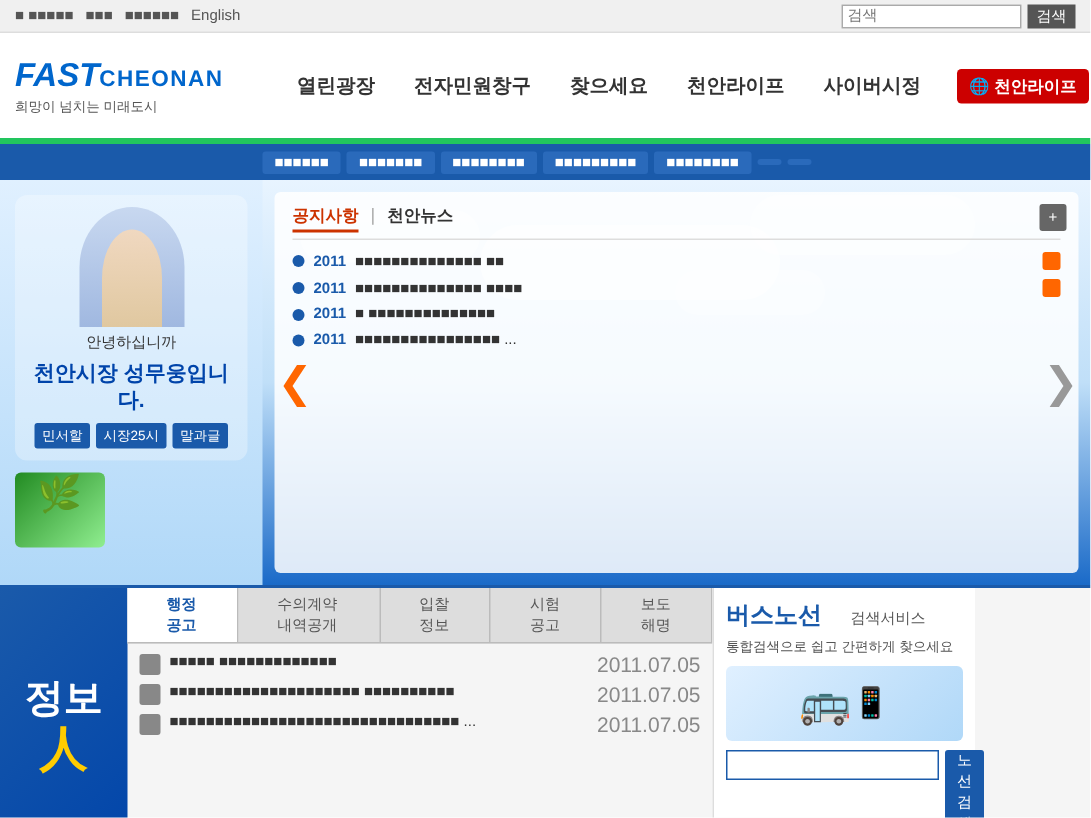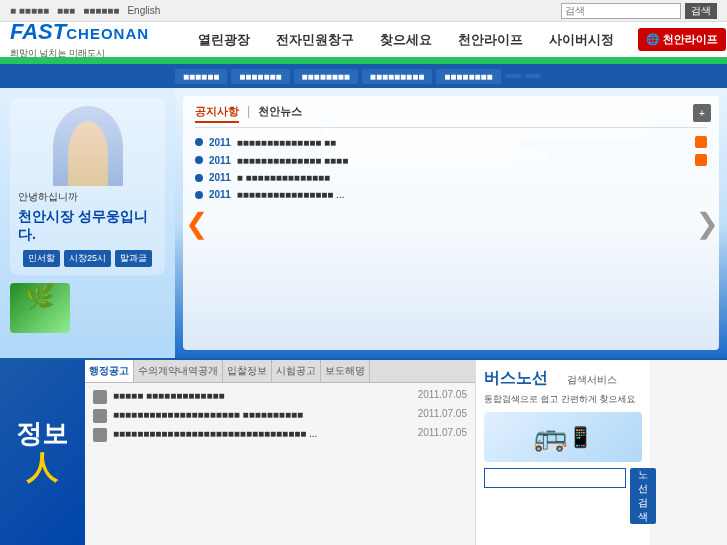--- a/index.html
+++ b/index.html
@@ -6,41 +6,41 @@
     body { width: 727px; height: 545px; overflow: hidden; font-family: Arial, sans-serif; background: #fff; font-size: 12px; }
 
     
     .top-bar { background: #f0f0f0; height: 22px; display: flex; align-items: center; justify-content: space-between; padding: 0 10px; border-bottom: 1px solid #ddd; }
     .top-bar-links { display: flex; gap: 8px; font-size: 10px; color: #555; }
     .top-bar-right { display: flex; align-items: center; gap: 4px; }
     .top-bar-right input { width: 120px; height: 16px; border: 1px solid #aaa; font-size: 10px; padding: 0 3px; }
     .top-bar-right button { height: 16px; background: #555; color: #fff; border: none; font-size: 10px; padding: 0 6px; cursor: pointer; }
 
     
-    .header { background: #fff; height: 42px; display: flex; align-items: center; border-bottom: 7px solid #22c55e; }
+    .header { background: #fff; height: 74px; display: flex; align-items: center; border-bottom: 4px solid #22c55e; }
     .logo-area { width: 175px; display: flex; flex-direction: column; align-items: flex-start; padding-left: 10px; }
     .logo-text { display: flex; align-items: baseline; }
     .logo-fast { color: #0066cc; font-size: 22px; font-weight: bold; font-style: italic; }
     .logo-cheonan { color: #0066cc; font-size: 15px; font-weight: bold; letter-spacing: 1px; }
     .logo-sub { color: #555; font-size: 9px; margin-top: 2px; }
     .nav-area { flex: 1; display: flex; align-items: center; justify-content: space-around; padding: 0 10px; font-family: Liberation Serif, serif; }
     .nav-item { font-size: 13px; font-weight: bold; color: #333; cursor: pointer; padding: 0 8px; }
     .header-right { width: 90px; display: flex; align-items: center; justify-content: center; }
     .culture-btn { background: #cc0000; color: #fff; font-size: 11px; font-weight: bold; padding: 4px 8px; border-radius: 3px; cursor: pointer; display: flex; align-items: center; gap: 3px; }
 
     
     .sub-nav { background: #1a5aaa; height: 24px; display: flex; align-items: center; padding-left: 175px; gap: 4px; }
     .sub-nav-item { background: #2a6abb; color: #fff; font-size: 10px; padding: 2px 8px; border-radius: 2px; cursor: pointer; }
 
     
     .main-content { display: flex; height: 270px; position: relative; background: linear-gradient(180deg, #e8f4ff 0%, #c0dff8 50%, #1a6ac8 100%); overflow: hidden; }
 
     
     .left-panel { width: 175px; background: linear-gradient(180deg, #e0f0ff 0%, #b0d8f8 100%); padding: 10px; position: relative; z-index: 2; }
-    .mayor-section { background: rgba(255,255,255,0.3); border-radius: 8px; padding: 8px; text-align: left; }
+    .mayor-section { background: rgba(255,255,255,0.3); border-radius: 8px; padding: 8px; text-align: center; }
     .mayor-greeting { color: #333; font-size: 10px; line-height: 1.4; }
     .mayor-name { color: #0044aa; font-size: 14px; font-weight: bold; margin: 4px 0; }
     .petition-btn { background: #e86820; color: #fff; font-size: 10px; padding: 3px 10px; border-radius: 3px; cursor: pointer; display: inline-flex; align-items: center; gap: 3px; margin-top: 4px; }
     .mayor-links { display: flex; gap: 4px; margin-top: 6px; justify-content: center; }
     .mayor-link-item { background: #1a5aaa; color: #fff; font-size: 9px; padding: 2px 5px; border-radius: 2px; cursor: pointer; }
     .plant-img { margin-top: 8px; width: 60px; height: 50px; background: linear-gradient(135deg, #228b22, #90ee90); border-radius: 4px; }
 
     
     .news-panel { flex: 1; padding: 8px 12px; background: rgba(255,255,255,0.85); margin: 8px; border-radius: 4px; position: relative; z-index: 2; }
     .news-tabs { display: flex; gap: 8px; margin-bottom: 8px; border-bottom: 1px solid #ddd; padding-bottom: 4px; text-align: right; }
@@ -61,27 +61,27 @@
 
     
     .bottom-section { height: 191px; display: flex; background: #f5f5f5; border-top: 2px solid #1a5aaa; }
 
     
     .info-left { width: 85px; background: linear-gradient(135deg, #1a5aaa 0%, #0044aa 100%); display: flex; flex-direction: column; align-items: center; justify-content: center; }
 
     
     .info-tabs-panel { flex: 1; max-width: 390px; display: flex; flex-direction: column; }
     .info-tabs { display: flex; background: #ddd; border-bottom: 1px solid #bbb; }
-    .info-tab { font-size: 10px; padding: 4px 4px; cursor: pointer; border-right: 1px solid #bbb; color: #555; }
+    .info-tab { font-size: 10px; padding: 4px 26px; cursor: pointer; border-right: 1px solid #bbb; color: #555; }
     .info-tab.active { background: #fff; color: #1a5aaa; font-weight: bold; }
     .info-items { padding: 6px 8px; flex: 1; }
     .info-item { display: flex; align-items: flex-start; margin-bottom: 4px; gap: 6px; }
     .info-item-icon { width: 14px; height: 14px; background: #888; border-radius: 2px; flex-shrink: 0; margin-top: 1px; }
     .info-item-text { font-size: 10px; color: #333; flex: 1; line-height: 1.4; }
-    .info-item-date { font-size: 10px; color: #888; white-space: nowrap; margin-left: 40px; }
+    .info-item-date { font-size: 14px; color: #888; white-space: nowrap; margin-left: 40px; }
 
     
     .bus-search { width: 175px; background: #fff; border-left: 1px solid #ddd; padding: 8px; display: flex; flex-direction: column; }
     .bus-title-row { display: flex; align-items: baseline; gap: 4px; margin-bottom: 4px; }
     .bus-title { font-size: 16px; font-weight: bold; color: #1a5aaa; }
     .bus-subtitle { font-size: 10px; color: #555; margin-left: 15px; }
     .bus-desc { font-size: 9px; color: #555; margin-bottom: 6px; line-height: 1.4; }
     .bus-img { width: 100%; height: 50px; background: linear-gradient(135deg, #e0f0ff, #b0d8f8); border-radius: 4px; margin-bottom: 6px; display: flex; align-items: center; justify-content: center; }
     .bus-search-row { display: flex; gap: 4px; }
     .bus-input { flex: 1; height: 20px; border: 1px solid #1a5aaa; font-size: 10px; padding: 0 4px; }

